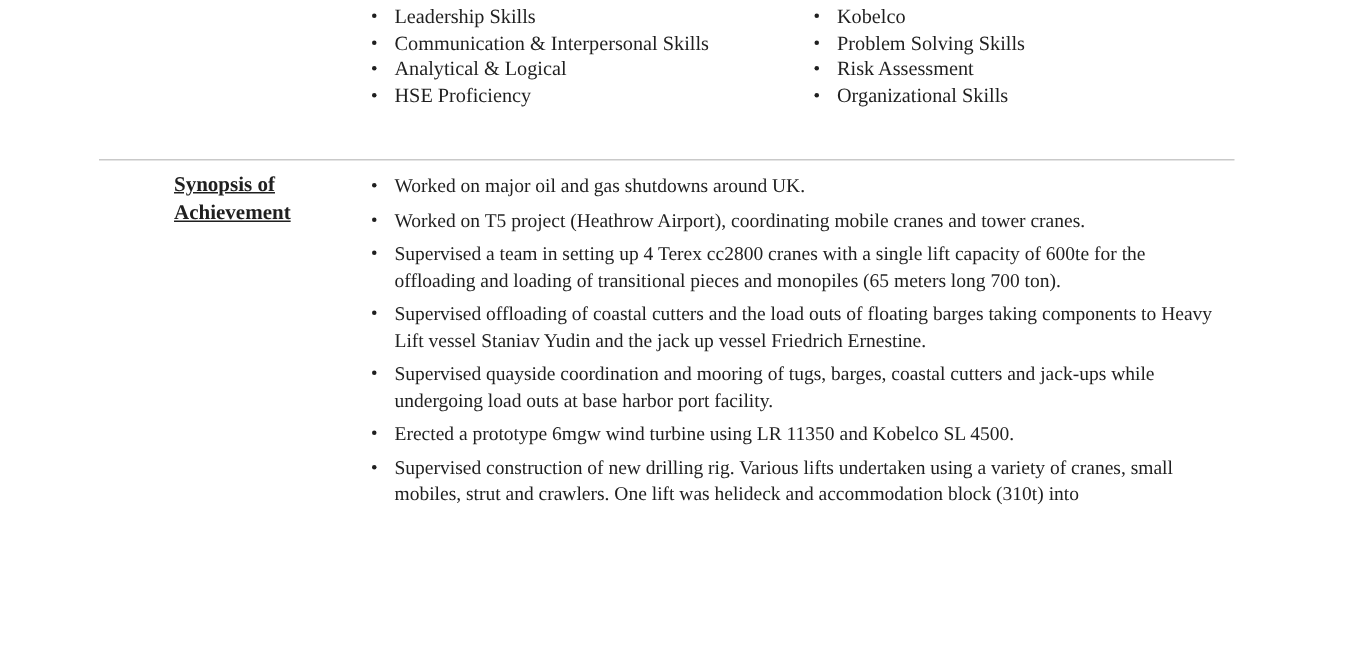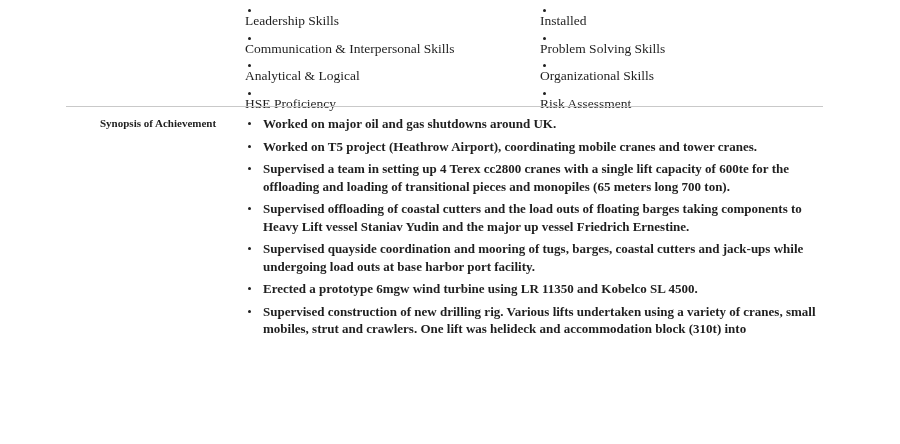--- a/index.html
+++ b/index.html
@@ -31,54 +31,54 @@
     margin: 7px 12px 0 3px;
   }
   .txt { flex: 1 1 auto; }
 
   .skills-col {
     position: absolute;
     top: 2px;
     width: 295px;
     font-size: 13.5px;
   }
-  .skills-col .bullet-item { line-height: 17.6px; flex-direction: column; }
+  .skills-col .bullet-item { line-height: 17.6px; }
   .skills-left  { left: 245px; }
   .skills-right { left: 540px; }
 
   .divider {
     position: absolute;
     left: 66px;
     top: 106px;
     width: 757px;
     height: 1px;
     background: var(--divider);
   }
 
   .section-heading {
     position: absolute;
-    left: 100px;
+    left: 116px;
     top: 114px;
     width: 118px;
     font-weight: bold;
-    font-size: 11px;
+    font-size: 14px;
     line-height: 19px;
+    text-decoration: underline;
   }
 
   .achievements {
     position: absolute;
     left: 245px;
     top: 115px;
     width: 572px;
     font-size: 13px;
   }
   .achievements .bullet-item {
     line-height: 17.5px;
     margin-bottom: 5px;
-    font-weight: bold;
   }
   .achievements .dot { margin-top: 7px; }
 </style>
 </head>
 <body>
 
 <div class="page">
 
   <div class="skills-col skills-left">
       <div class="bullet-item">
@@ -95,33 +95,33 @@
       </div>
       <div class="bullet-item">
         <span class="dot"></span>
         <span class="txt">HSE Proficiency</span>
       </div>
     </div>
 
   <div class="skills-col skills-right">
       <div class="bullet-item">
         <span class="dot"></span>
-        <span class="txt">Installed</span>
+        <span class="txt">Kobelco</span>
       </div>
       <div class="bullet-item">
         <span class="dot"></span>
         <span class="txt">Problem Solving Skills</span>
       </div>
       <div class="bullet-item">
         <span class="dot"></span>
-        <span class="txt">Organizational Skills</span>
+        <span class="txt">Risk Assessment</span>
       </div>
       <div class="bullet-item">
         <span class="dot"></span>
-        <span class="txt">Risk Assessment</span>
+        <span class="txt">Organizational Skills</span>
       </div>
     </div>
 
   <div class="divider"></div>
 
   <div class="section-heading">Synopsis of Achievement</div>
 
   <div class="achievements">
       <div class="bullet-item">
         <span class="dot"></span>
@@ -130,21 +130,21 @@
       <div class="bullet-item">
         <span class="dot"></span>
         <span class="txt">Worked on T5 project (Heathrow Airport), coordinating mobile cranes and tower cranes.</span>
       </div>
       <div class="bullet-item">
         <span class="dot"></span>
         <span class="txt">Supervised a team in setting up 4 Terex cc2800 cranes with a single lift capacity of 600te for the offloading and loading of transitional pieces and monopiles (65 meters long 700 ton).</span>
       </div>
       <div class="bullet-item">
         <span class="dot"></span>
-        <span class="txt">Supervised offloading of coastal cutters and the load outs of floating barges taking components to Heavy Lift vessel Staniav Yudin and the major up vessel Friedrich Ernestine.</span>
+        <span class="txt">Supervised offloading of coastal cutters and the load outs of floating barges taking components to Heavy Lift vessel Staniav Yudin and the jack up vessel Friedrich Ernestine.</span>
       </div>
       <div class="bullet-item">
         <span class="dot"></span>
         <span class="txt">Supervised quayside coordination and mooring of tugs, barges, coastal cutters and jack-ups while undergoing load outs at base harbor port facility.</span>
       </div>
       <div class="bullet-item">
         <span class="dot"></span>
         <span class="txt">Erected a prototype 6mgw wind turbine using LR 11350 and Kobelco SL 4500.</span>
       </div>
       <div class="bullet-item">

